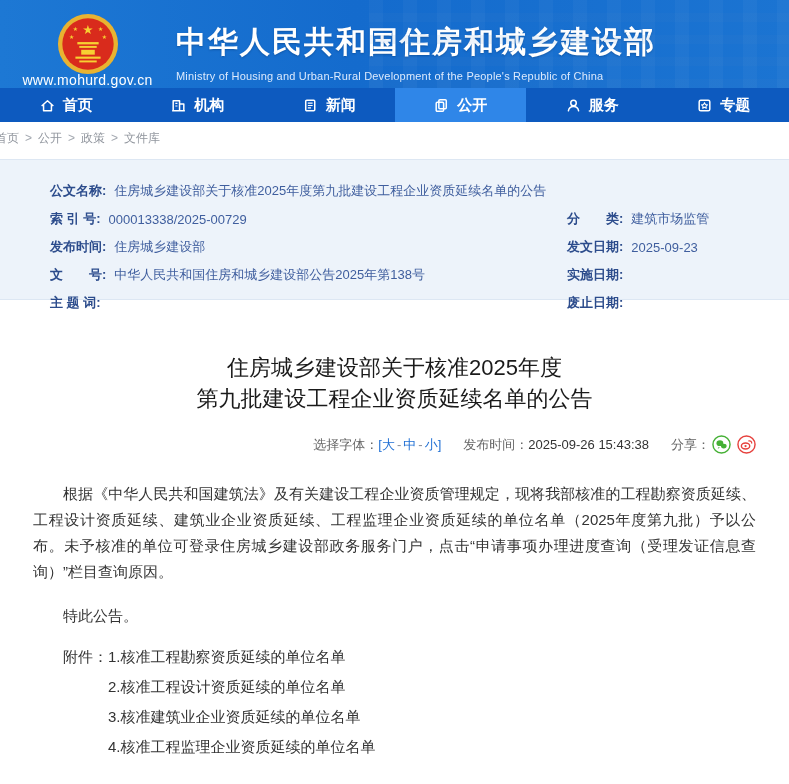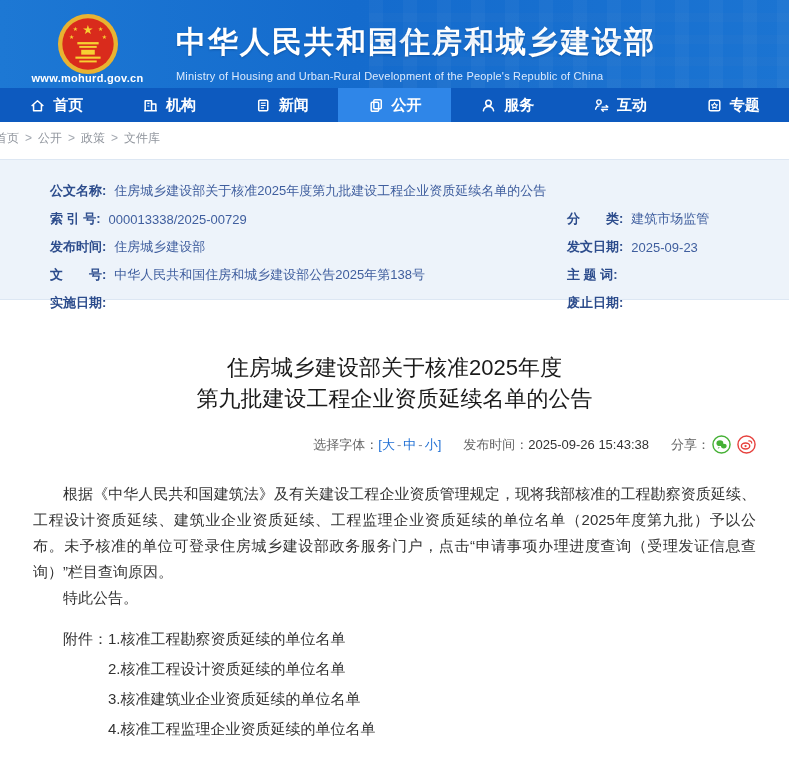--- a/index.html
+++ b/index.html
@@ -9,21 +9,21 @@
   
   .header { position:relative; height:88px;
     background:linear-gradient(90deg,#1d78d4 0%,#146bcd 45%,#1b74d2 100%); overflow:hidden; }
   .header::after { content:""; position:absolute; right:0; top:0; width:420px; height:88px;
     background:
       repeating-linear-gradient(90deg, rgba(255,255,255,.06) 0 14px, rgba(255,255,255,0) 14px 34px),
       repeating-linear-gradient(0deg, rgba(70,130,200,.18) 0 9px, rgba(255,255,255,0) 9px 22px);
     opacity:.55; pointer-events:none; }
   .emblem-wrap { position:absolute; left:20px; top:13px; width:135px; text-align:center; }
   .emblem { width:62px; height:62px; display:block; margin:0 auto; }
-  .site-url { color:#fff; font-size:11px; font-weight:bold; margin-top:-3px; letter-spacing:.3px; }
+  .site-url { color:#fff; font-size:14px; font-weight:normal; margin-top:-3px; letter-spacing:.3px; }
   .head-titles { position:absolute; left:176px; top:22px; }
   .head-title { color:#fff; font-size:30px; font-weight:bold; letter-spacing:2px;
     text-shadow:0 1px 2px rgba(0,40,90,.35); }
   .head-sub { color:#dceafd; font-size:11px; margin-top:7px; letter-spacing:.2px; }
   .search-box { position:absolute; right:12px; top:24px; width:222px; height:27px; background:#fff;
     border-radius:2px; display:flex; align-items:center; padding:0 8px; z-index:2; }
   .search-box input { flex:1; border:none; outline:none; font-size:12px; color:#333;
     font-family:inherit; background:transparent; }
   .search-box input::placeholder { color:#999; }
   .search-icon svg { display:block; }
@@ -59,21 +59,21 @@
   .toolbar .fs-sep { color:#8a8f99; margin:0 2px; }
   .toolbar .bracket { color:#1f6fd4; }
   .toolbar .gap { display:inline-block; width:22px; }
   .toolbar .pub-value { color:#333; }
   .share-icons { display:inline-flex; gap:6px; vertical-align:-5px; margin-left:2px; }
   .share-icons span { cursor:pointer; }
   .share-icons svg { display:block; }
 
   .body-text p { font-size:15px; line-height:26px; text-indent:2em; text-align:justify; }
   .p-main { margin-top:27px; }
-  .p-notice { margin-top:0; }
+  .p-notice { margin-top:18px; }
   .attachments { margin-top:13px; font-size:15px; }
   .attach-row { display:flex; }
   .attach-label { text-indent:2em; line-height:30px; white-space:nowrap; }
   .attach-list .attach-item { line-height:30px; cursor:pointer; }
 </style>
 </head>
 <body>
 
 <div class="header">
   <div class="emblem-wrap">
@@ -128,28 +128,20 @@
     <span>公开</span>
   </div>
   <div class="nav-item">
     <svg width="17" height="17" viewBox="0 0 16 16" fill="none" stroke="#fff" stroke-width="1.4" stroke-linecap="round">
       <circle cx="8" cy="5.6" r="2.6"></circle>
       <path d="M3.2 13c.5-2.6 2.4-4 4.8-4s4.3 1.4 4.8 4"></path>
     </svg>
     <span>服务</span>
   </div>
   <div class="nav-item">
-    <svg width="17" height="17" viewBox="0 0 16 16" fill="none" stroke="#fff" stroke-width="1.3" stroke-linecap="round" stroke-linejoin="round">
-      <circle cx="5.6" cy="4.8" r="2.1"></circle>
-      <path d="M2.5 11.5c.4-2 1.6-3.1 3.1-3.1"></path>
-      <path d="M8.5 9.5h5.5l-1.6-1.6M13.5 11.8H8l1.6 1.6"></path>
-    </svg>
-    <span>互动</span>
-  </div>
-  <div class="nav-item">
     <svg width="17" height="17" viewBox="0 0 16 16" fill="none" stroke="#fff" stroke-width="1.4" stroke-linejoin="round">
       <rect x="3" y="3" width="10" height="10" rx="1.5"></rect>
       <path d="M8 5.3l.85 1.7 1.9.3-1.35 1.35.3 1.9L8 9.7l-1.7.85.3-1.9L5.25 7.3l1.9-.3z" stroke-width="1"></path>
     </svg>
     <span>专题</span>
   </div>
 </div>
 
 <div class="breadcrumb">
   <span class="crumb">首页</span>
@@ -184,26 +176,26 @@
     <div class="meta-row">
       <span class="meta-label">发文日期:</span>
       <span class="meta-value">2025-09-23</span>
     </div>
 
     <div class="meta-row">
       <span class="meta-label">文　　号:</span>
       <span class="meta-value">中华人民共和国住房和城乡建设部公告2025年第138号</span>
     </div>
     <div class="meta-row">
+      <span class="meta-label">实施日期:</span>
+      <span class="meta-value"></span>
+    </div>
+
+    <div class="meta-row">
       <span class="meta-label">主 题 词:</span>
-      <span class="meta-value"></span>
-    </div>
-
-    <div class="meta-row">
-      <span class="meta-label">实施日期:</span>
       <span class="meta-value"></span>
     </div>
     <div class="meta-row">
       <span class="meta-label">废止日期:</span>
       <span class="meta-value"></span>
     </div>
   </div>
 </div>
 
 <div class="article">

